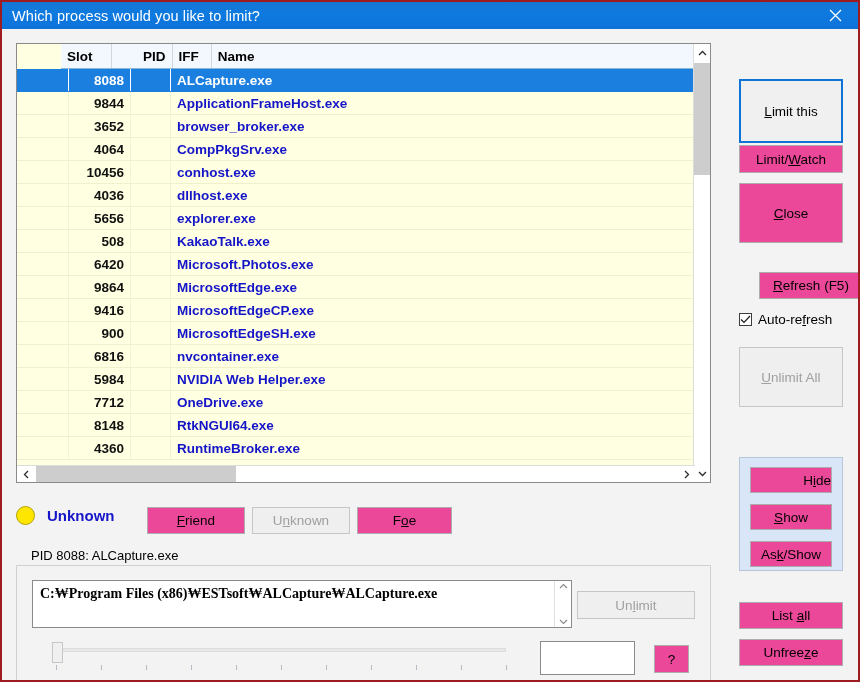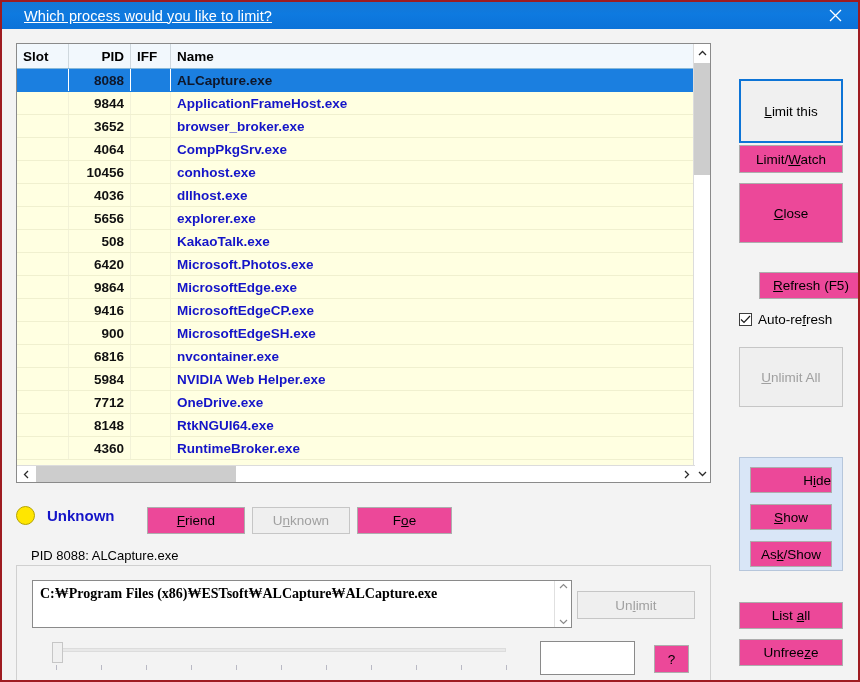--- a/index.html
+++ b/index.html
@@ -21,24 +21,23 @@
   
   #titlebar {
     position: absolute; left: 0; top: 0;
     width: 856px; height: 27px;
     background: linear-gradient(to bottom, #1577d4 0%, #0e7ae0 45%, #0c72d8 100%);
     display: flex; align-items: center;
   }
   #title-text {
     color: #ffffff;
     font-size: 14.5px;
-    padding-left: 22px;
+    padding-left: 10px;
     letter-spacing: .1px;
     white-space: nowrap;
-    text-decoration: underline;
   }
   #close-btn {
     margin-left: auto;
     width: 46px; height: 27px;
     display: flex; align-items: center; justify-content: center;
     cursor: pointer;
   }
   #close-btn svg { display:block; }
 
   
@@ -59,20 +58,21 @@
   }
   #list-header {
     display: flex;
     height: 25px;
     background: #f2f8fd;
     border-bottom: 1px solid #88b8d8;
     box-sizing: border-box;
     font-weight: bold;
     font-size: 13.5px;
     color: #000000;
+    margin-left: 44px;
   }
   #list-header .hcell {
     display: flex; align-items: center;
     box-sizing: border-box;
     border-right: 1px solid #cfd8de;
     padding: 0 6px;
   }
   .col-slot  { width: 52px; justify-content: flex-start; }
   .col-pid   { width: 62px; justify-content: flex-end; }
   .col-iff   { width: 40px; justify-content: flex-start; }
@@ -96,21 +96,21 @@
     border-right: 1px solid #f2f2d8;
     padding: 0 6px;
     overflow: hidden; white-space: nowrap;
   }
   .row .cell.col-name { border-right: none; }
   .row .c-pid  { font-weight: bold; color: #111111; justify-content: flex-end; }
   .row .c-name { font-weight: bold; color: #1414c8; }
   .row.selected { background: #1b7fe0; border-bottom-color: #1b7fe0; }
   .row.selected .cell { border-right: 1px solid #ffffff; }
   .row.selected .c-pid,
-  .row.selected .c-name { color: #0f172a; }
+  .row.selected .c-name { color: #ffffff; }
 
   
   #vscroll {
     position: absolute; right: 0; top: 0;
     width: 17px; height: 100%;
     background: #ffffff;
     border-left: 1px solid #dcdcdc;
     box-sizing: border-box;
   }
   #vscroll .arrow {

